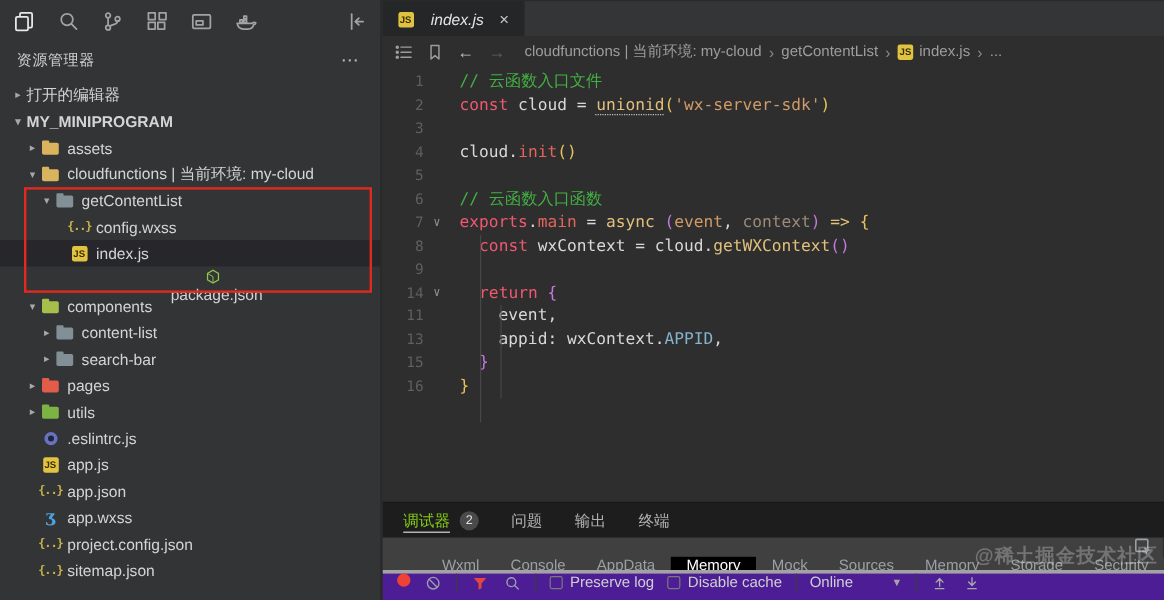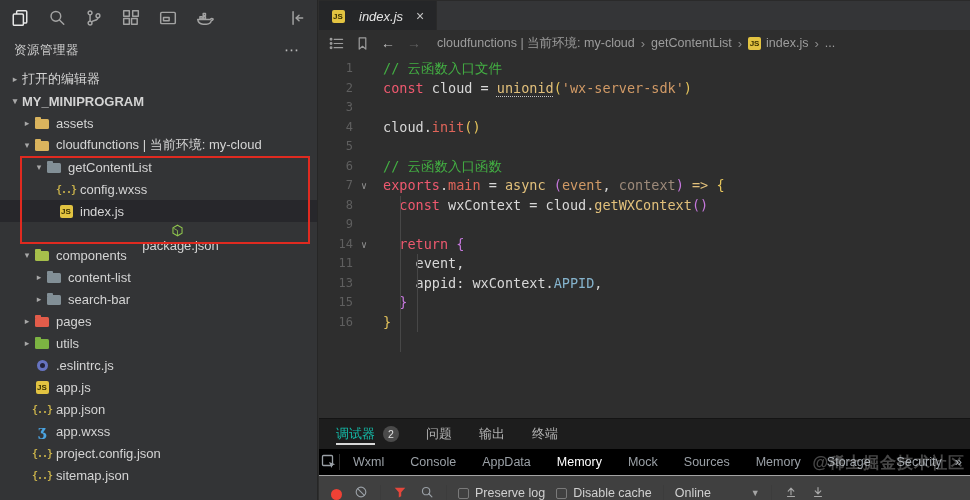--- a/index.html
+++ b/index.html
@@ -54,37 +54,37 @@
   .tok.c{color:#43b043;} .tok.k{color:#ef596f;} .tok.m{color:#e0655a;} .tok.f{color:#e2c07b;}
   .tok.s{color:#d19a66;} .tok.p1{color:#e5c45c;} .tok.p2{color:#c678dd;} .tok.pm{color:#d19a66;}
   .tok.pd{color:#9d8a7a;} .tok.pr{color:#85b3cc;} .tok.o{color:#d8d8d8;}
   .tok.u{color:#e2c07b; text-decoration:underline dotted 1px #c4c4c4; text-underline-offset:3px;}
   .guide { position:absolute; width:1px; background:#474747; }
   
   .panel { height:82px; border-top:1px solid #141414; display:flex; flex-direction:column; }
   .panel-tabs { height:30px; background:#1d1d1d; display:flex; align-items:center; padding-left:17px; gap:27px; font-size:13px; color:#b2b2b2; }
   .ptab { display:flex; align-items:center; gap:8px; cursor:pointer; height:100%; }
   .pt-label { position:relative; display:flex; align-items:center; height:100%; }
-  .ptab.active .pt-label { color:#14b8a6; }
+  .ptab.active .pt-label { color:#84cc16; }
   .ptab.active .pt-label::after { content:""; position:absolute; left:0; right:0; bottom:4px; height:1.5px; background:#d9d9d9; }
   .pt-badge { min-width:16px; height:16px; border-radius:50%; background:#4a4a4a; color:#e0e0e0; font-size:10.5px; display:flex; align-items:center; justify-content:center; }
-  .devtools { height:27px; background:#000000; display:flex; align-items:center; color:#9aa0a6; font-size:12.5px; }
+  .devtools { height:27px; background:#404040; display:flex; align-items:flex-end; color:#9aa0a6; font-size:12.5px;flex-direction:column; }
   .dt-inspect { width:34px; display:flex; align-items:center; justify-content:center; border-right:1px solid #2e2e2e; cursor:pointer; }
   .dt-inspect svg { width:16px; height:16px; }
   .dtab { padding:0 13px; display:flex; align-items:center; cursor:pointer; }
   .dtab.active { background:#000000; color:#ffffff; }
   .dt-overflow { margin-left:auto; display:flex; align-items:center; padding-right:8px; font-size:13px; color:#9aa0a6; cursor:pointer; }
-  .dtoolbar { height:25px; background:#404040; border-top:1px solid #a3a3a3; display:flex; align-items:flex-end; padding-left:12px; gap:11px; font-size:12.5px; color:#d0d0d0; }
+  .dtoolbar { height:25px; background:#4c1d95; border-top:3px solid #a3a3a3; display:flex; align-items:flex-start; padding-left:12px; gap:11px; font-size:12.5px; color:#d0d0d0; }
   .sep { width:1px; height:15px; background:#3c3c3c; }
   .rec-dot { width:11px; height:11px; border-radius:50%; background:#ef4135; cursor:pointer; }
   .tb-icon { width:16px; height:16px; display:flex; align-items:center; justify-content:center; cursor:pointer; }
   .tb-icon svg { width:14px; height:14px; }
   .chk { display:flex; align-items:center; gap:6px; cursor:pointer; }
   .chk-box { width:11px; height:11px; border:1px solid #7a7a7a; border-radius:2px; background:transparent; }
-  .throttle { display:flex; align-items:center; gap:40px; cursor:pointer; }
+  .throttle { display:flex; align-items:center; gap:32px; cursor:pointer; }
   .caret { color:#a5a5a5; font-size:9px; }
   .watermark { position:absolute; right:5px; top:453px; font-size:16px; color:rgba(235,235,235,0.30); letter-spacing:1px; z-index:30; pointer-events:none; font-weight:bold; }
 </style>
 </head>
 <body>
 
 <div class="app">
 
   <aside class="sidebar">
     <div class="activity-row" id="activity-bar">

